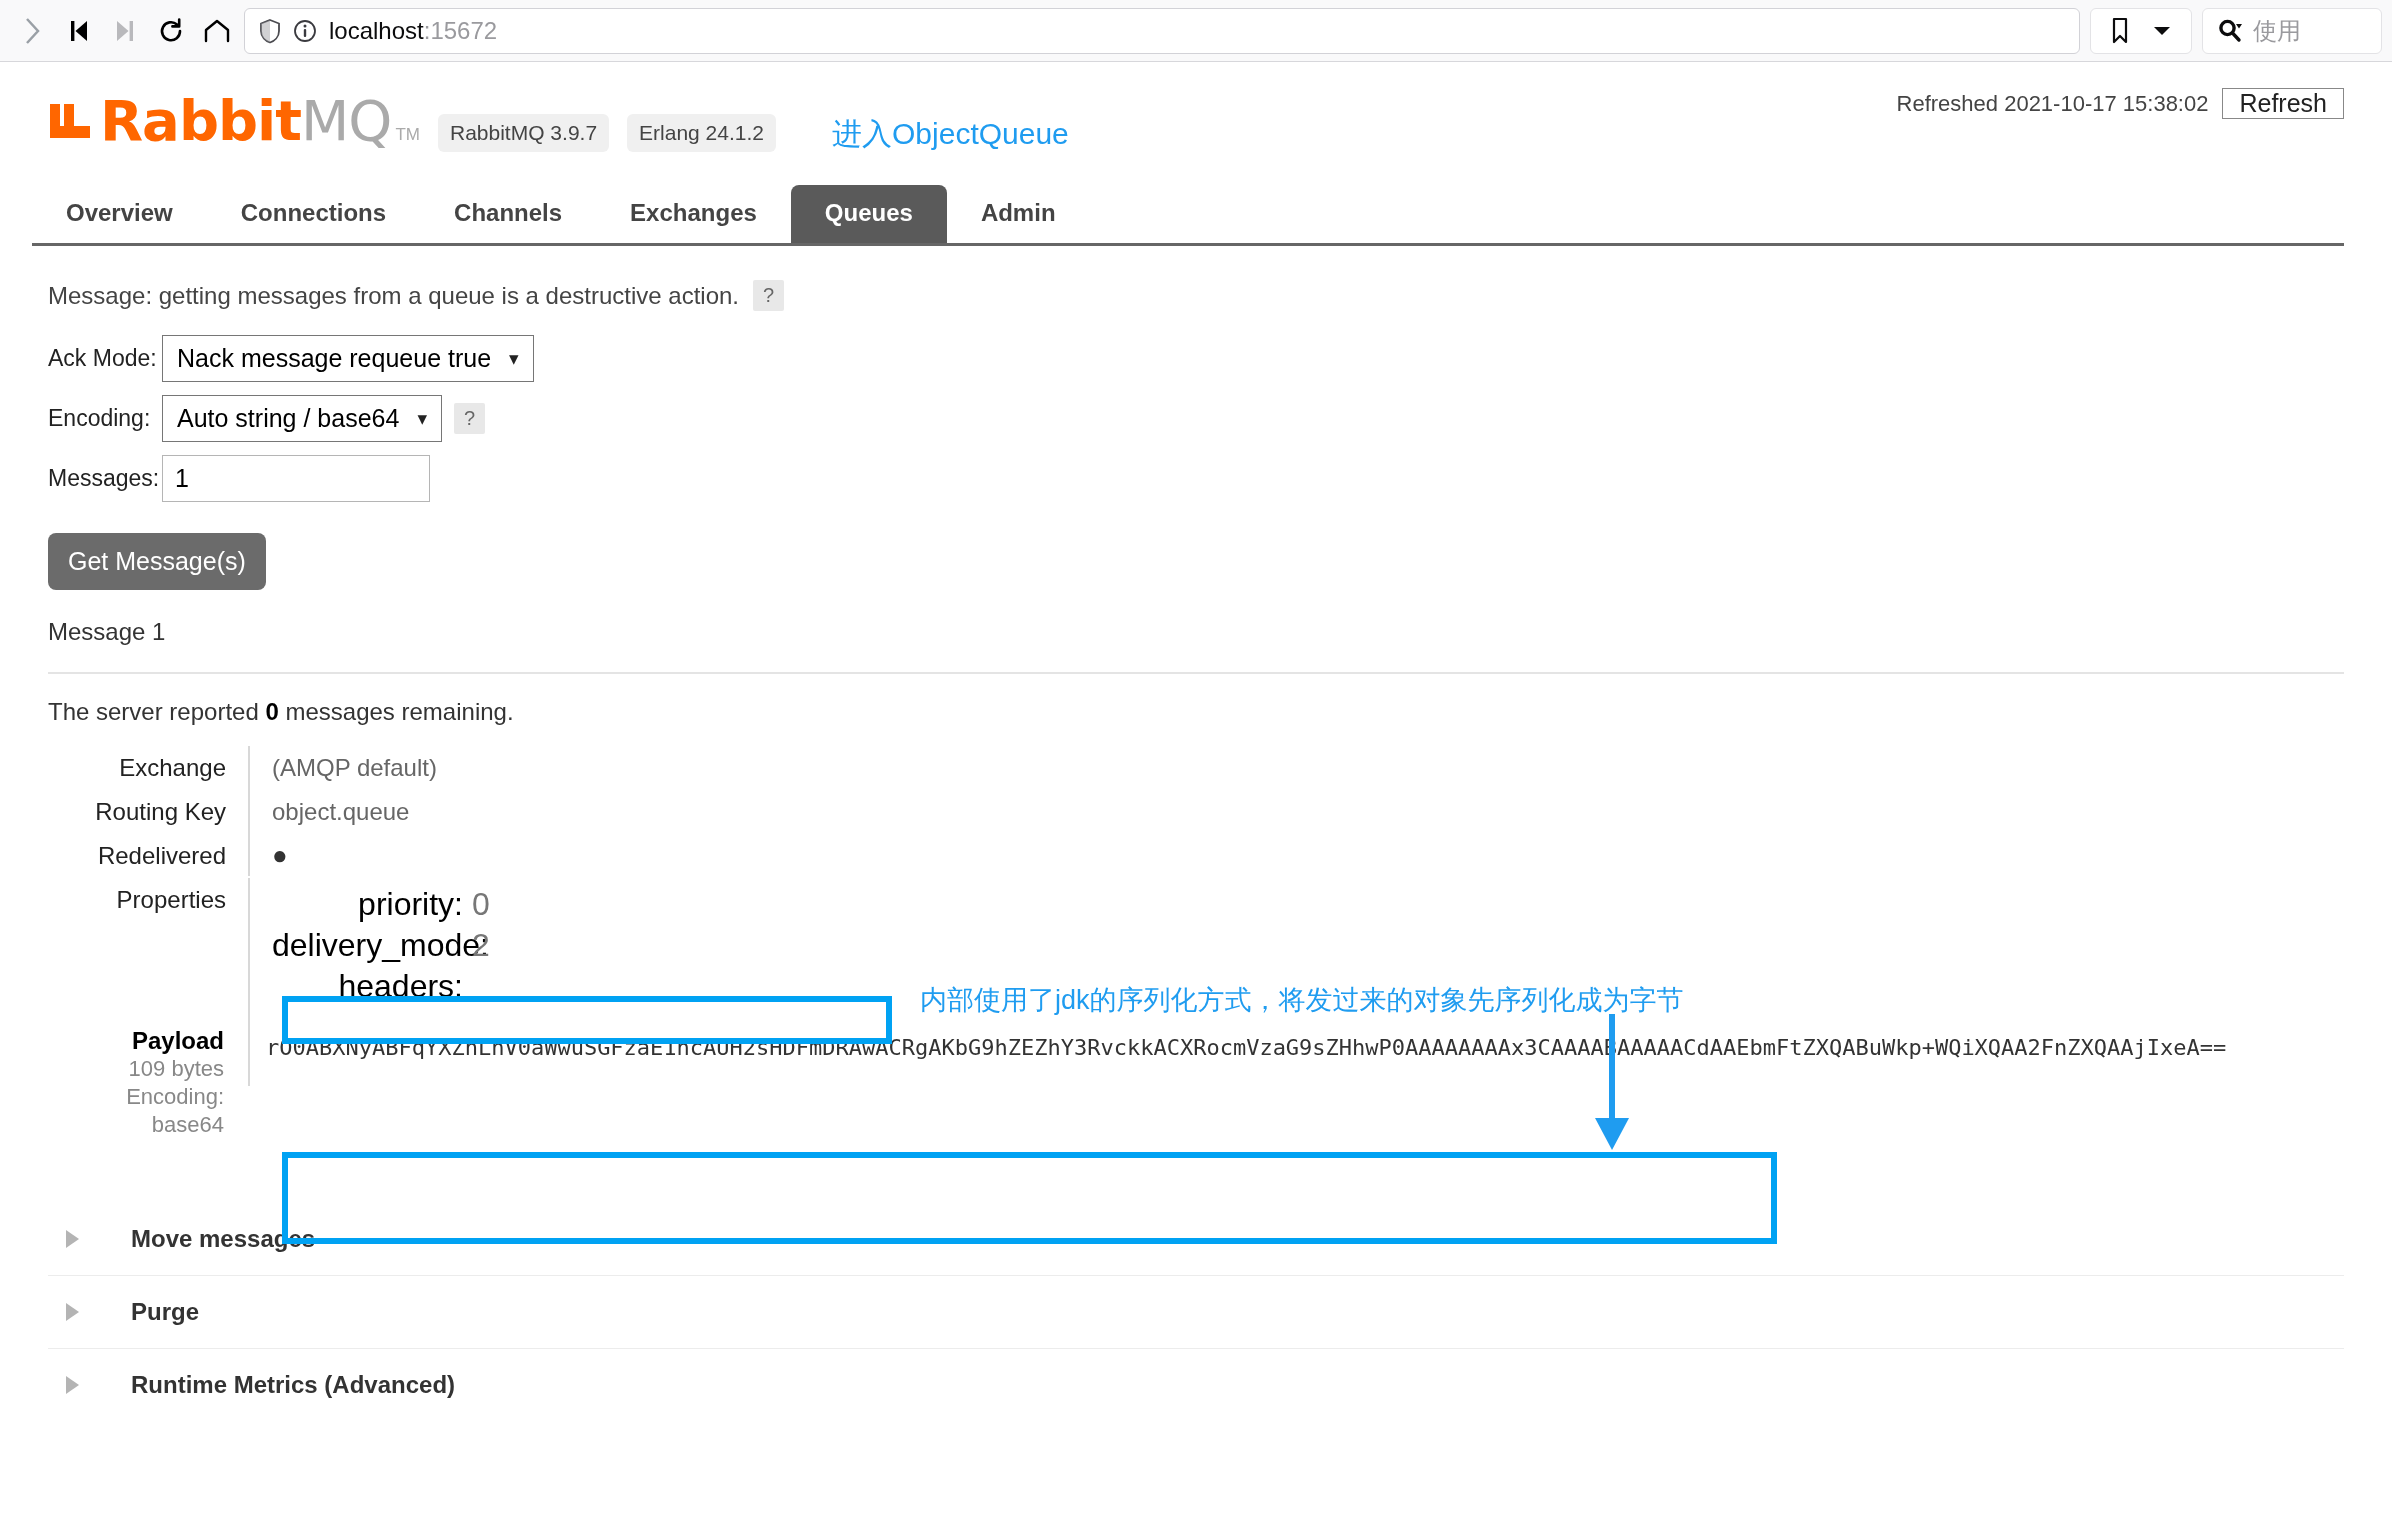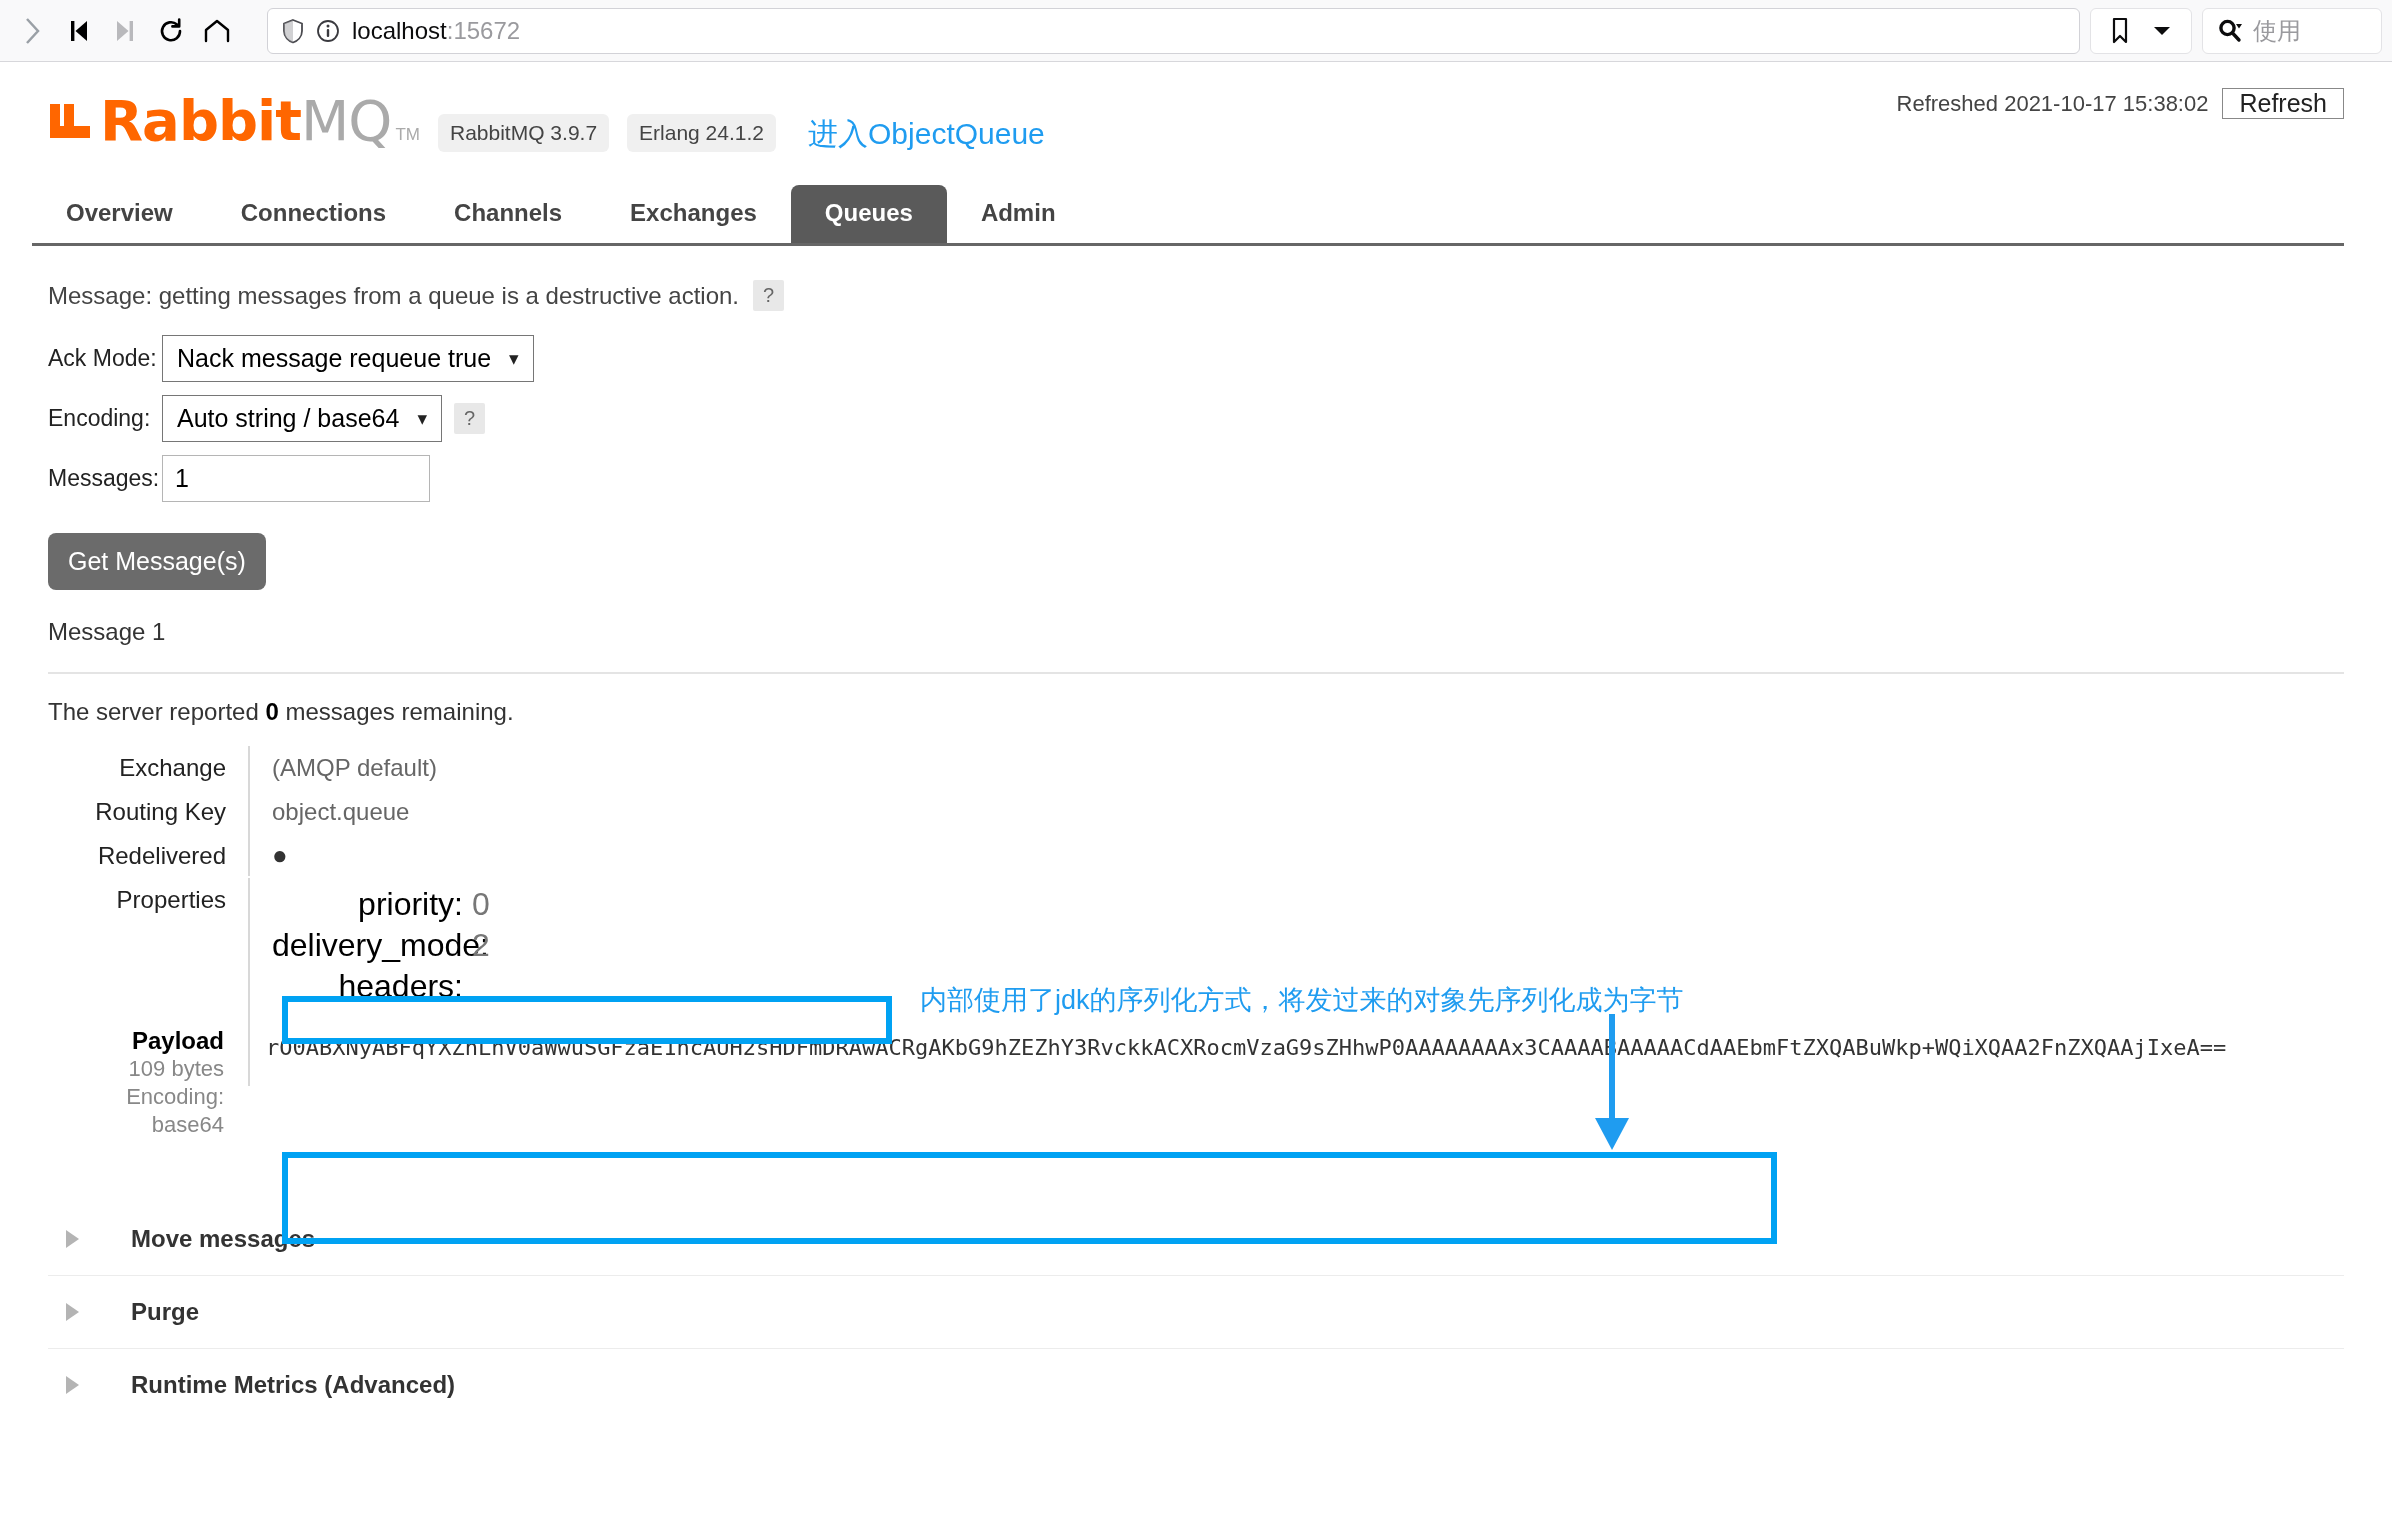--- a/index.html
+++ b/index.html
@@ -22,21 +22,21 @@
   .nav-btn {
     width: 46px; height: 46px;
     display: flex; align-items: center; justify-content: center;
     border-radius: 5px;
     flex: 0 0 auto;
   }
   .nav-btn svg { display: block; }
   .url-bar {
     flex: 1 1 auto;
     height: 46px;
-    margin-left: 27px;
+    margin-left: 4px;
     background: #fff;
     border: 1px solid #d2d2d7;
     border-radius: 6px;
     display: flex;
     align-items: center;
     padding: 0 14px;
     gap: 12px;
     min-width: 0;
   }
   .url-text {
@@ -95,21 +95,21 @@
     padding: 7px 12px;
     margin-left: 18px;
     align-self: center;
     position: relative;
     top: 12px;
     white-space: nowrap;
   }
   .anno-link {
     color: #1f9cf0;
     font-size: 30px;
-    margin-left: 32px;
+    margin-left: 56px;
     align-self: center;
     position: relative;
     top: 14px;
     white-space: nowrap;
   }
 
   .refresh-area {
     position: absolute;
     right: 0;
     top: 26px;

